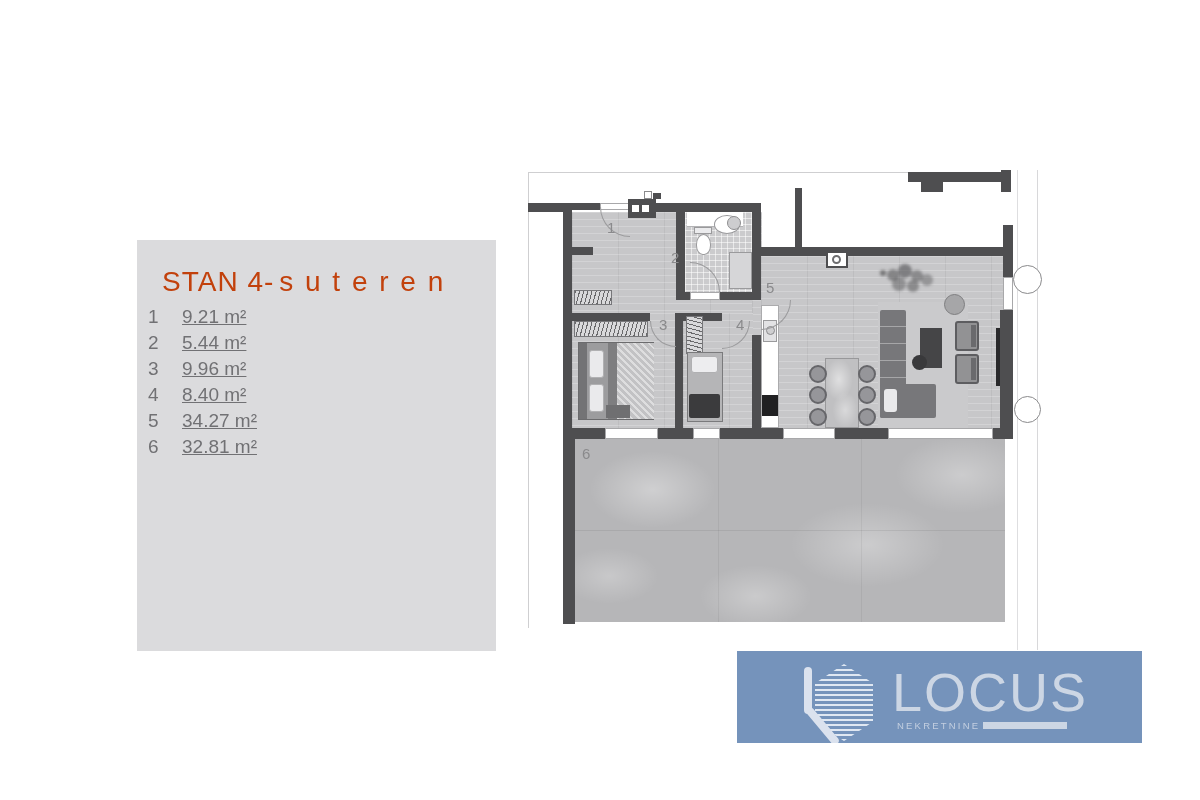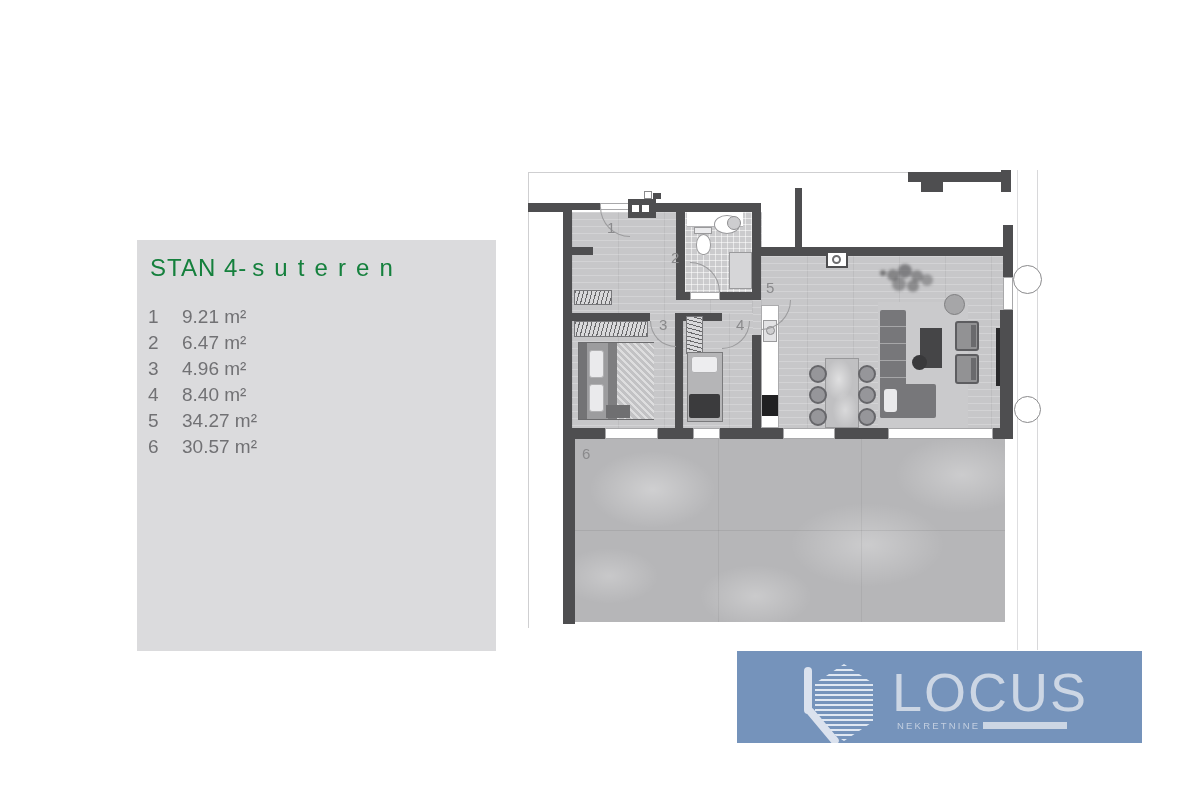--- a/index.html
+++ b/index.html
@@ -1,25 +1,25 @@
 <!DOCTYPE html>
 <html><head>
 <meta charset="utf-8">
 <style>
   html,body{margin:0;padding:0;background:#fff;}
   .canvas{position:relative;width:1200px;height:800px;background:#fff;overflow:hidden;
           font-family:"Liberation Sans",sans-serif;}
   
   .panel{position:absolute;left:137px;top:240px;width:359px;height:411px;background:#dbdbdd;}
-  .panel h1{position:absolute;left:13px;top:14px;margin:0;font-size:24px;font-weight:400;
-            color:#15803d;letter-spacing:1px;white-space:nowrap;}
+  .panel h1{position:absolute;left:13px;top:14px;margin:12px;font-size:28px;font-weight:400;
+            color:#c2410c;letter-spacing:1px;white-space:nowrap;}
   .panel h1 .sp{letter-spacing:.42em;margin-left:5px;}
   .rooms{position:absolute;left:11px;top:64px;width:340px;}
   .room-row{display:grid;grid-template-columns:34px 186px auto;font-size:19px;line-height:26px;color:#717174;}
-  .room-row .ar{align-self:end;white-space:nowrap;}
+  .room-row .ar{align-self:end;white-space:nowrap;text-decoration:underline;}
   .total-row{position:absolute;left:11px;top:336px;display:grid;grid-template-columns:34px 186px auto;
              font-size:19px;line-height:26px;color:#717174;width:340px;}
   
   .plan{position:absolute;left:528px;top:170px;width:512px;height:480px;}
   .plan *{position:absolute;box-sizing:border-box;}
   .bline{background:#cfcfd1;}
   .wall{background:#4e4e50;}
   .win{background:#fff;border:1px solid #a8a8aa;}
   .wood{background-color:#c7c7c9;
         background-image:repeating-linear-gradient(180deg,rgba(255,255,255,.22) 0 1px,rgba(0,0,0,0) 1px 7px),
@@ -64,41 +64,41 @@
   <section class="panel">
     <h1><span>STAN 4-</span><span class="sp">suteren</span></h1>
     <div class="rooms" id="rooms">
     <div class="room-row">
       <span class="num">1</span>
       <span class="ar">9.21 m²</span>
     </div>
 
     <div class="room-row">
       <span class="num">2</span>
-      <span class="ar">6.47 m²</span>
+      <span class="ar">5.44 m²</span>
     </div>
 
     <div class="room-row">
       <span class="num">3</span>
-      <span class="ar">4.96 m²</span>
+      <span class="ar">9.96 m²</span>
     </div>
 
     <div class="room-row">
       <span class="num">4</span>
       <span class="ar">8.40 m²</span>
     </div>
 
     <div class="room-row">
       <span class="num">5</span>
       <span class="ar">34.27 m²</span>
     </div>
 
     <div class="room-row">
       <span class="num">6</span>
-      <span class="ar">30.57 m²</span>
+      <span class="ar">32.81 m²</span>
     </div>
   </div>
   </section>
 
   <section class="plan">
 
     <div class="bline" style="left:0;top:2px;width:482px;height:1px"></div>
     <div class="bline" style="left:0;top:2px;width:1px;height:456px"></div>
     <div class="bline" style="left:489px;top:0;width:1px;height:480px;background:#dedee0"></div>
     <div class="bline" style="left:509px;top:0;width:1px;height:480px;background:#d8d8da"></div>

